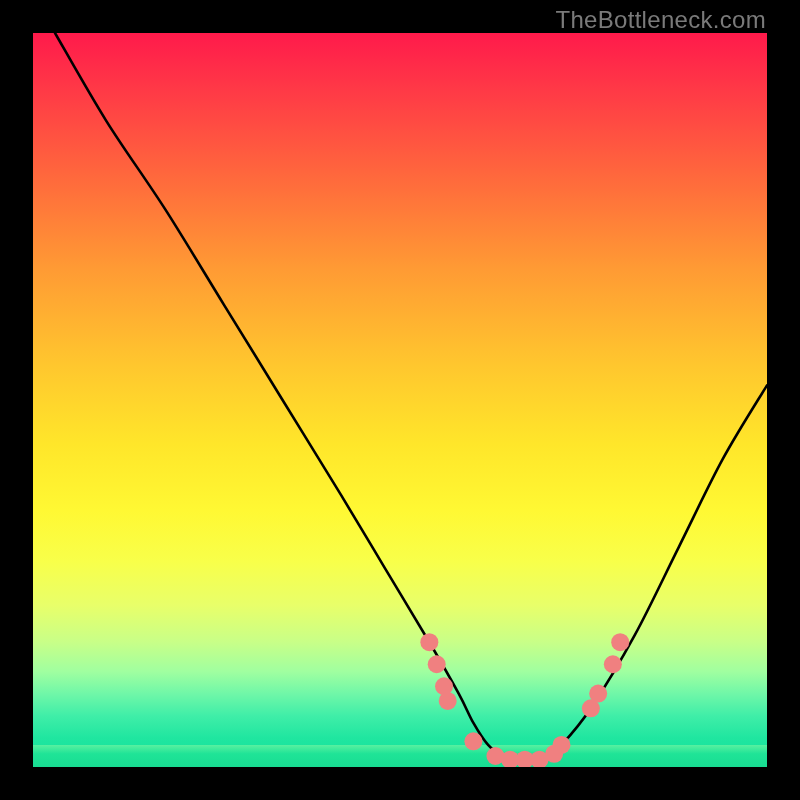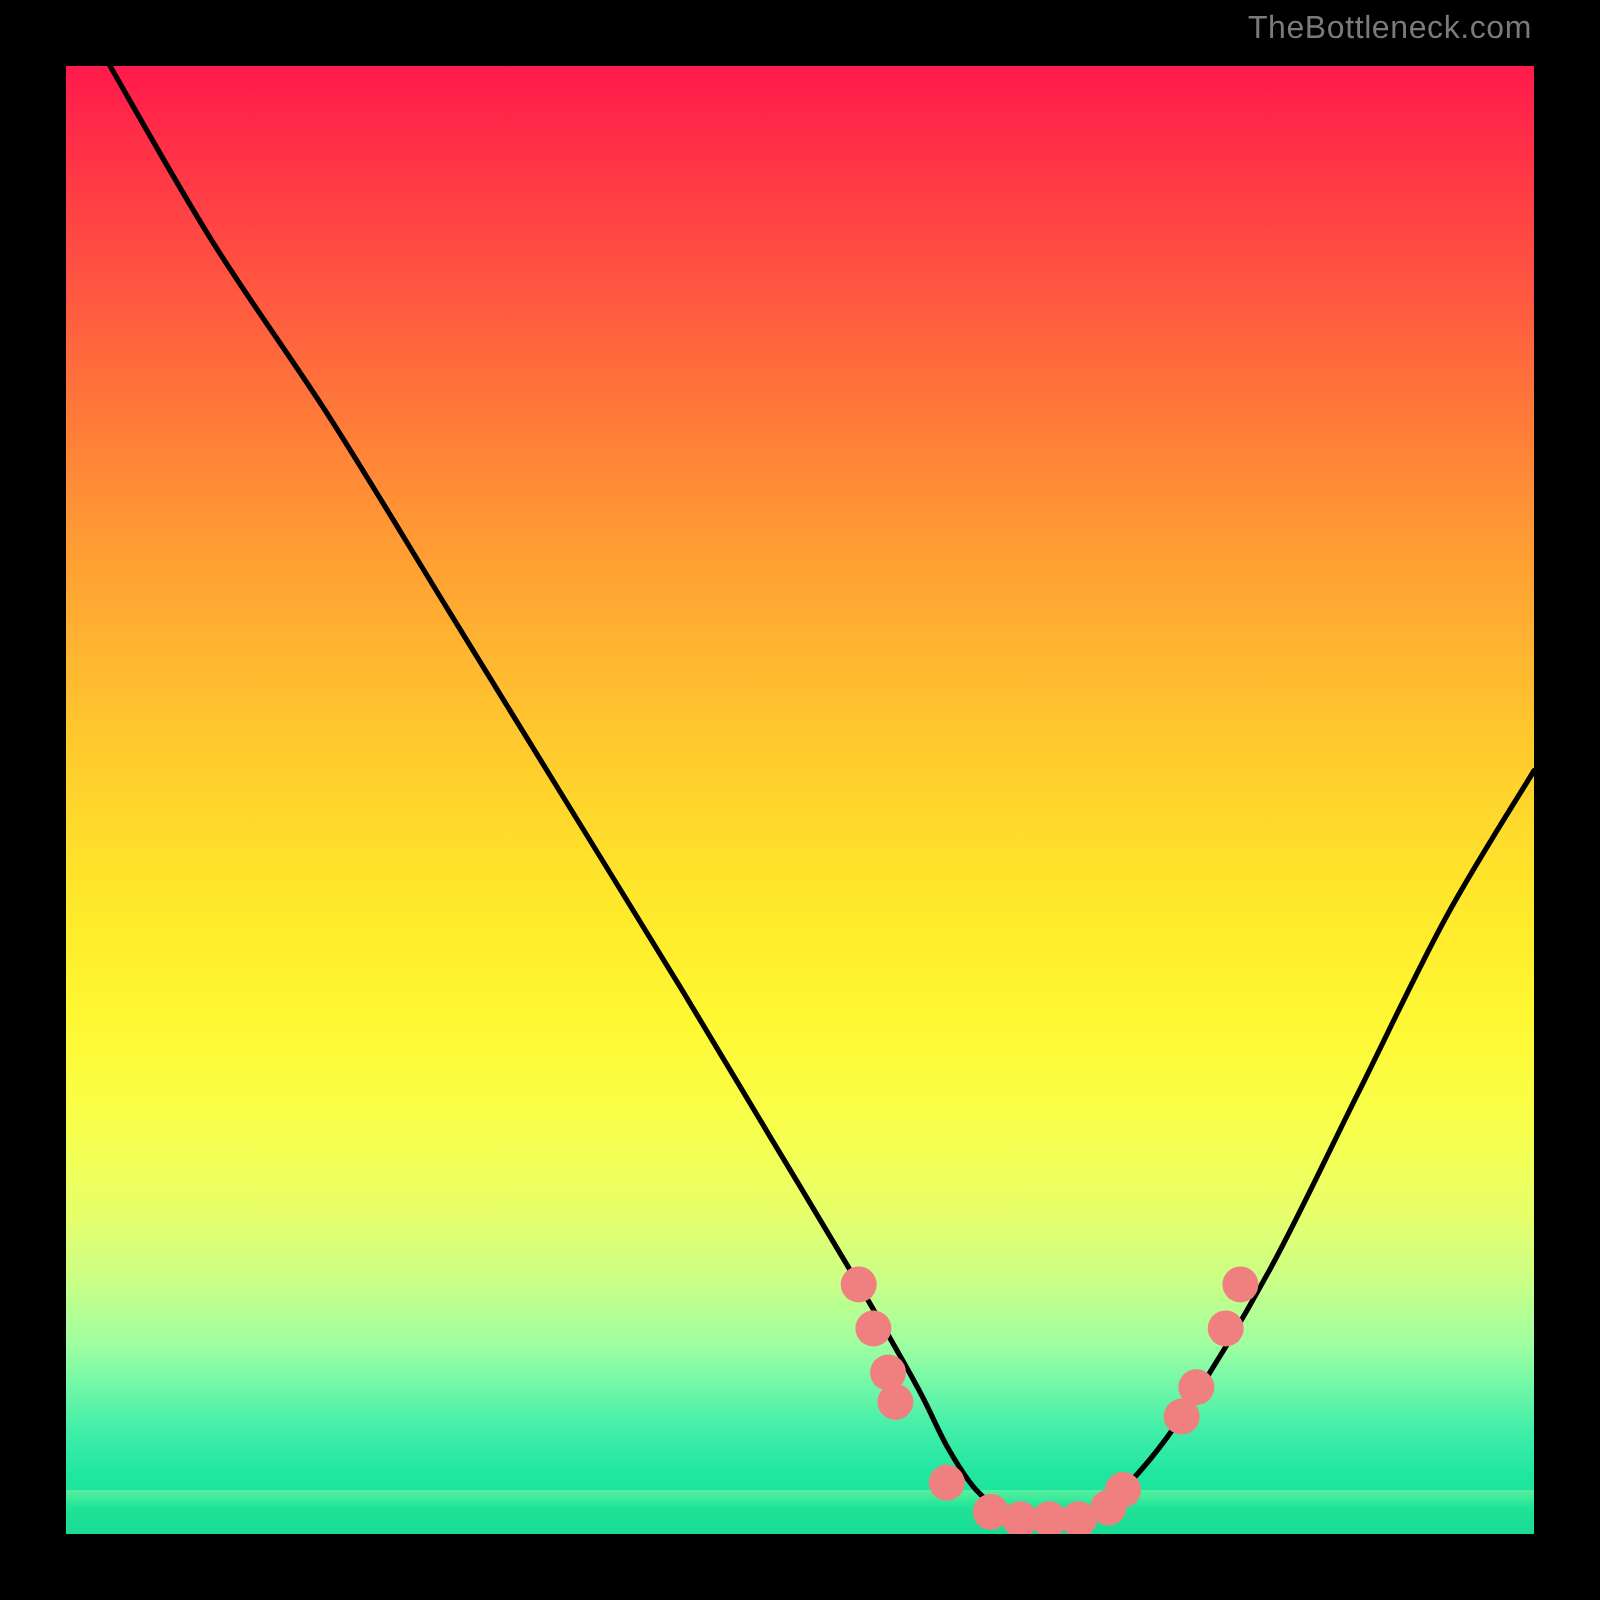--- a/index.html
+++ b/index.html
@@ -57,21 +57,21 @@
     bottom: 0;
     width: 100%;
     height: 22px;
     background: linear-gradient(to bottom, #58f0a0 0%, #1fe497 40%, #18dc92 100%);
   }
   .watermark {
     position: absolute;
     top: 6px;
     right: 34px;
     color: #7a7a7a;
-    font-size: 16px;
+    font-size: 24px;
     font-weight: 500;
     letter-spacing: 0.3px;
     user-select: none;
   }
   svg.curve {
     position: absolute;
     left: 0;
     top: 0;
     width: 734px;
     height: 734px;

